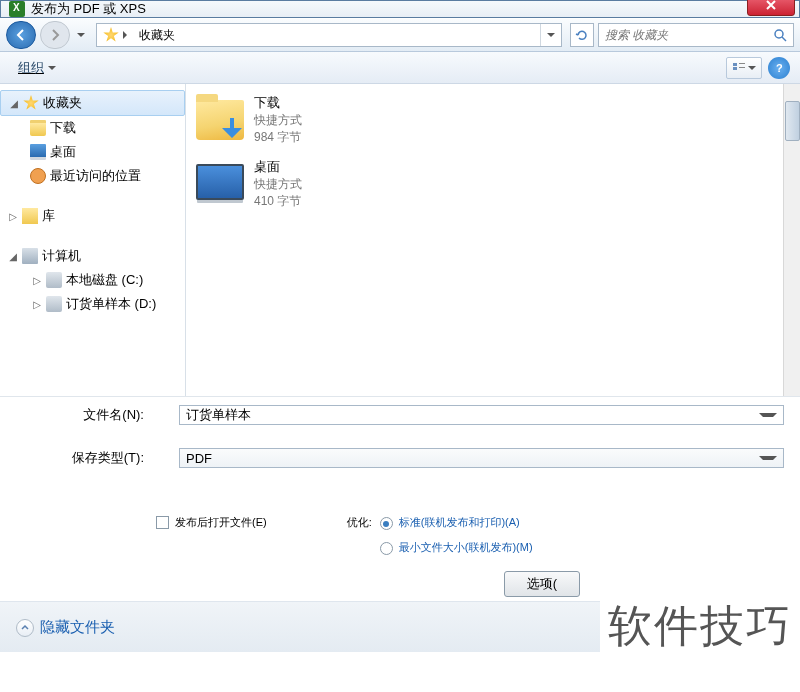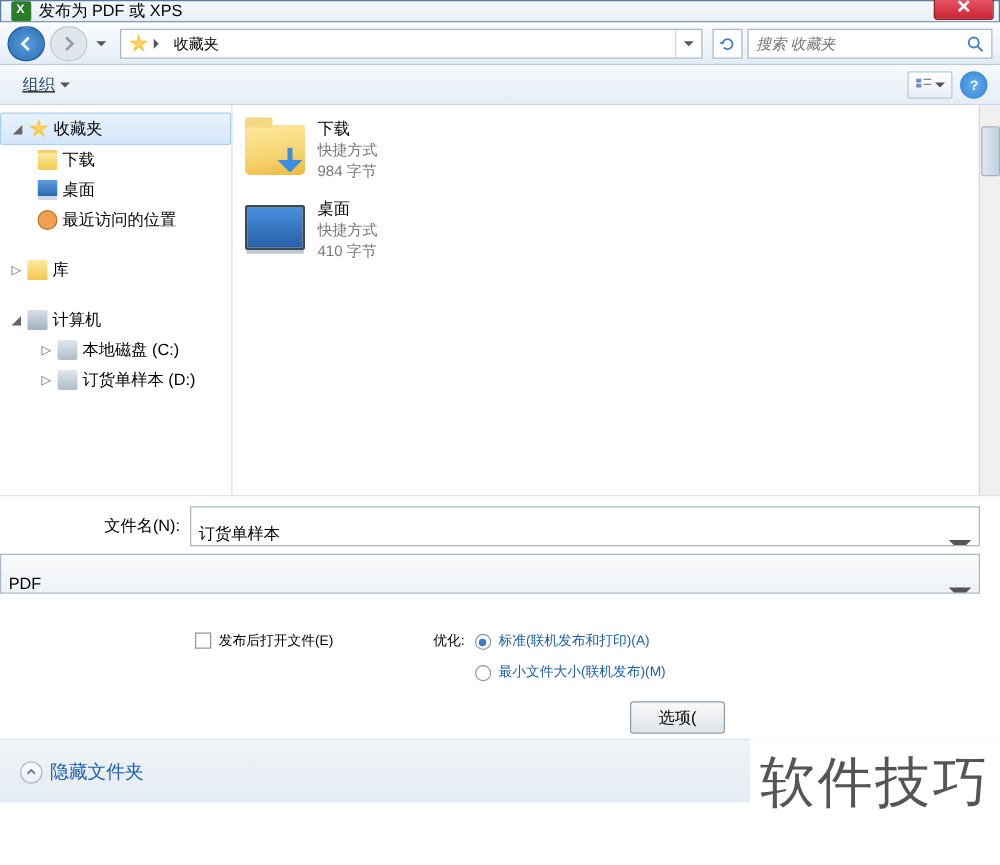--- a/index.html
+++ b/index.html
@@ -66,23 +66,23 @@
     
     .folder-big { background: linear-gradient(170deg, #ffe9a0 0%, #f5d470 60%, #eeb840 100%); border-radius: 2px 2px 4px 4px; position: relative; height: 40px; margin-top: 4px; }
     .folder-big::before { content:""; position: absolute; top: -6px; left: 0; width: 22px; height: 8px; background: #f5d880; border-radius: 2px 2px 0 0; }
     .folder-arrow { position: absolute; bottom: 2px; right: 2px; width: 20px; height: 20px; background: #3a8ee0; clip-path: polygon(40% 0, 40% 50%, 0 50%, 50% 100%, 100% 50%, 60% 50%, 60% 0); }
     .monitor-big { background: linear-gradient(#4a8fdc, #2760a8); border: 2px solid #3a4a5a; border-radius: 2px; height: 36px; margin-top: 4px; box-shadow: 0 4px 0 -1px #c0c8d0; }
     
     .flist-scroll { position: absolute; right: 0; top: 0; width: 17px; height: 100%; background: #f0f0f0; border-left: 1px solid #d8d8d8; }
     .flist-scroll-thumb { position:absolute; top: 17px; width: 15px; height: 40px; background: linear-gradient(90deg,#e0e8f0,#c0d0e0); border:1px solid #a0b0c0; border-radius:2px; left:1px; }
     
     .form-area { padding: 8px 16px 8px 0; border-top: 1px solid #e0e6ec; }
-    .form-row { display: flex; align-items: center; margin-bottom: 6px; }
+    .form-row { display: flex; align-items: center; margin-bottom: 23px; gap: 27px; }
     .form-label { width: 152px; text-align: right; padding-right: 8px; font-size: 13px; }
-    .form-input { flex: 1; height: 32px; border: 1px solid #a8b8c8; padding: 0 6px; font-size: 13px; display: flex; align-items: flex-end; }
+    .form-input { flex: 1; height: 20px; border: 1px solid #a8b8c8; padding: 0 6px; font-size: 13px; display: flex; align-items: center; }
     .form-dd { width: 18px; text-align: center; }
     
     .options-area { display: flex; padding: 16px 20px 8px 156px; gap: 80px; }
     .opt-col { display: flex; flex-direction: column; gap: 10px; font-size: 11px; }
     .checkbox-row { display: flex; align-items: center; gap: 6px; }
     .chk { width: 13px; height: 13px; border: 1px solid #8a9aa8; background: #fff; }
     .radio-row { display: flex; align-items: flex-start; gap: 6px; }
     .radio { width: 13px; height: 13px; border: 1px solid #8a9aa8; border-radius: 50%; background: #fff; display: flex; align-items: center; justify-content: center; margin-top: 2px; flex-shrink: 0; }
     .radio.on::after { content:""; width: 6px; height: 6px; background: #3a7ec0; border-radius: 50%; }
     .radio-text { color: #1a5fb0; max-width: 160px; }
@@ -255,20 +255,21 @@
 
 <div class="form-area">
   <div class="form-row">
     <div class="form-label">文件名(N):</div>
     <div class="form-input">
       <span style="flex:1">订货单样本</span>
       <span class="form-dd triangle-d"></span>
     </div>
   </div>
   <div class="form-row">
+    <div class="form-label">保存类型(T):</div>
     <div class="form-input" style="background:linear-gradient(#fafbfc,#eef2f6)">
       <span style="flex:1">PDF</span>
       <span class="form-dd triangle-d"></span>
     </div>
   </div>
 </div>
 
 <div class="options-area">
   <div class="opt-col">
     <div class="checkbox-row">

